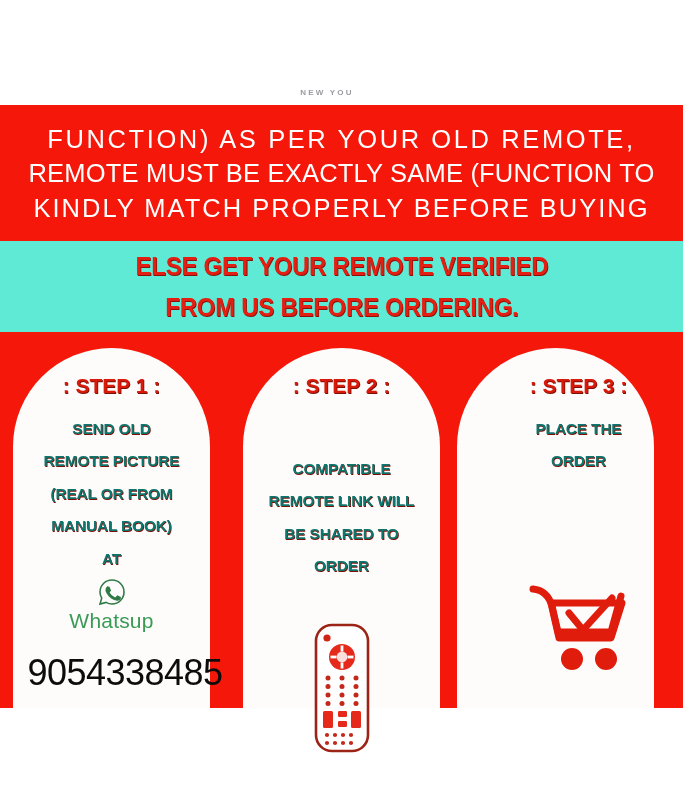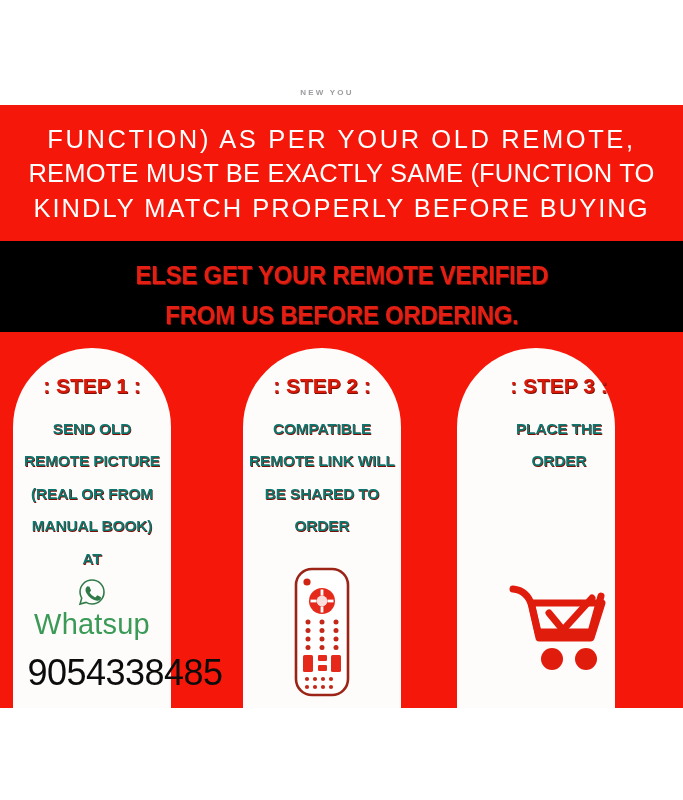--- a/index.html
+++ b/index.html
@@ -67,25 +67,25 @@
   .banner-line.l1 { letter-spacing: 0.2px; }
   .banner-line.l2 { letter-spacing: 2.6px; }
   .banner-line.l3 { letter-spacing: 2.0px; }
 
   
   .sub-banner {
     position: absolute;
     left: 0; top: 241px;
     width: 683px;
     height: 91px;
-    background: #000000;
-    display: flex;
-    flex-direction: column;
-    align-items: center;
-    justify-content: flex-end;
+    background: #5eead4;
+    display: flex;
+    flex-direction: column;
+    align-items: center;
+    justify-content: center;
     gap: 6px;
   }
   .sub-line {
     color: #E21F12;
     font-size: 25px;
     font-weight: 700;
     line-height: 1.05;
     white-space: nowrap;
     letter-spacing: -0.3px;
     font-family: "Liberation Sans", sans-serif;
@@ -99,32 +99,32 @@
     position: absolute;
     left: 0; top: 332px;
     width: 683px;
     height: 376px;
     background: #F5180A;
   }
 
   .arch {
     position: absolute;
     top: 16px;
-    width: 158px;
+    width: 197px;
     height: 360px;
     background: #fdfcfb;
     border-radius: 99px 99px 0 0;
     box-sizing: border-box;
     padding-top: 26px;
     display: flex;
     flex-direction: column;
     align-items: center;
   }
   .arch.a1 { left: 13px; }
-  .arch.a2 { left: 243px; }
+  .arch.a2 { left: 243px; gap: 40px; }
   .arch.a3 { left: 457px; padding-left: 46px; }
 
   .step-title {
     color: #D81A0B;
     font-size: 21px;
     font-weight: 700;
     letter-spacing: 0px;
     white-space: nowrap;
     font-family: "Liberation Sans", sans-serif;
     text-shadow: 0.7px 0.7px 0 #7d0f06;
@@ -156,21 +156,21 @@
     width: 100%;
     margin-top: 2px;
   }
   .wa-icon {
     width: 30px;
     height: 30px;
     margin-bottom: 2px;
   }
   .wa-label {
     color: #3a9a56;
-    font-size: 29px;
+    font-size: 21px;
     font-weight: 400;
     line-height: 1;
     letter-spacing: 0.2px;
     font-family: "Liberation Sans", sans-serif;
     margin-top: 1px;
   }
   .wa-phone {
     position: absolute;
     left: 12px;
     top: 307px;

